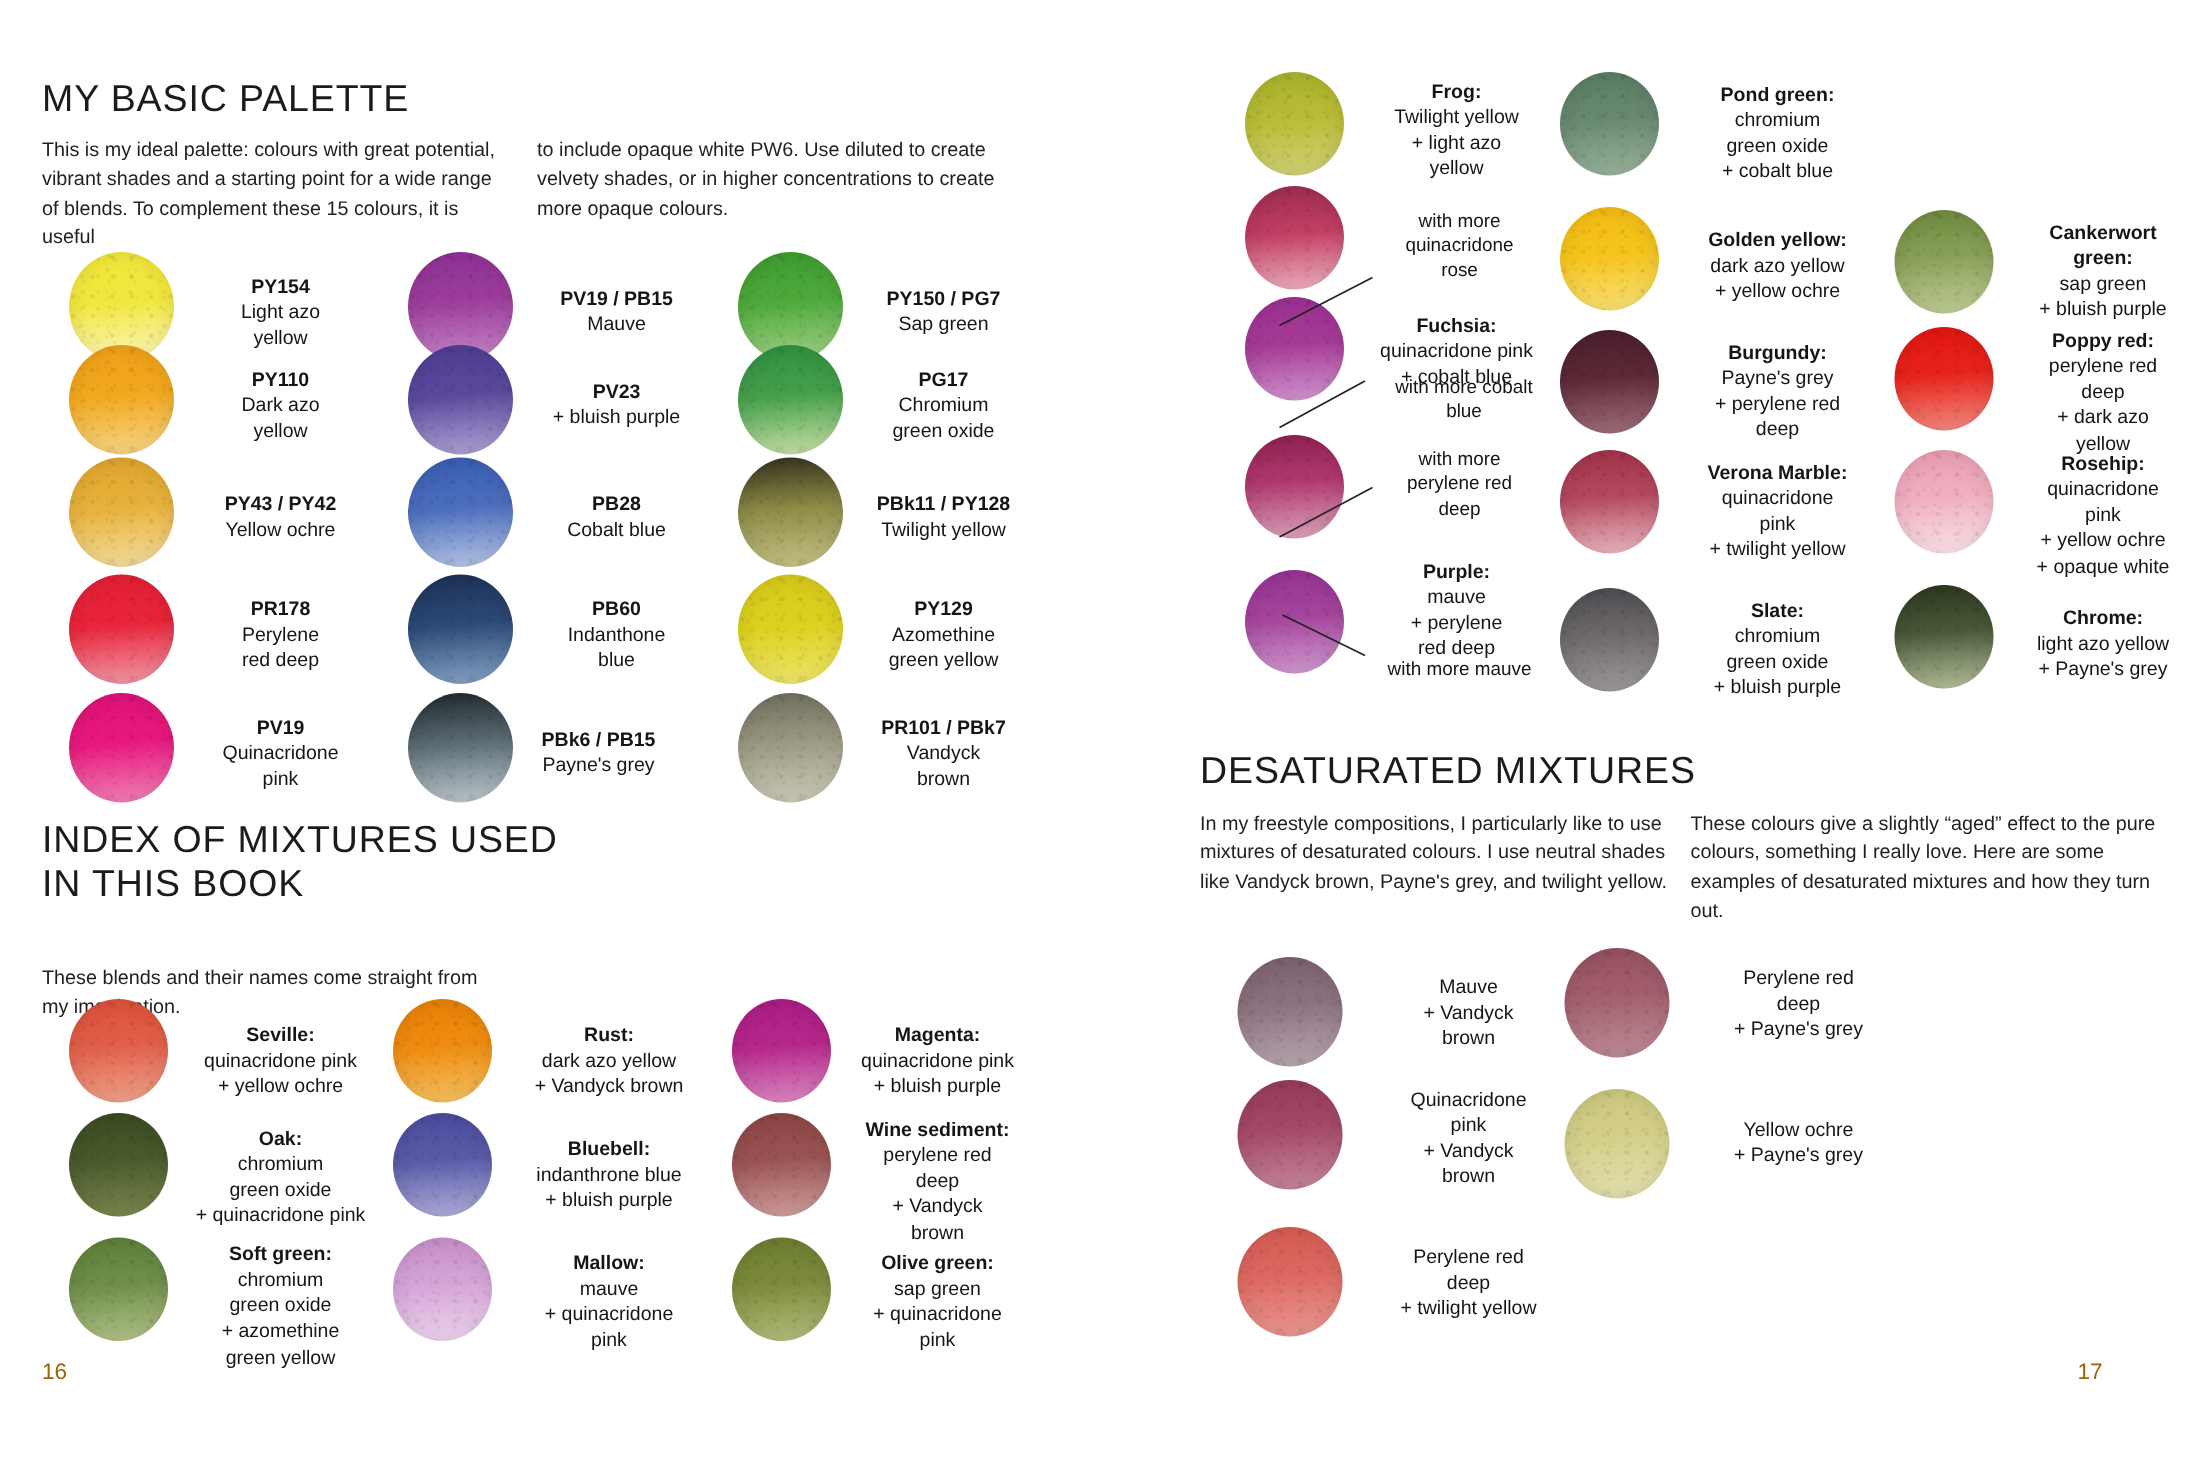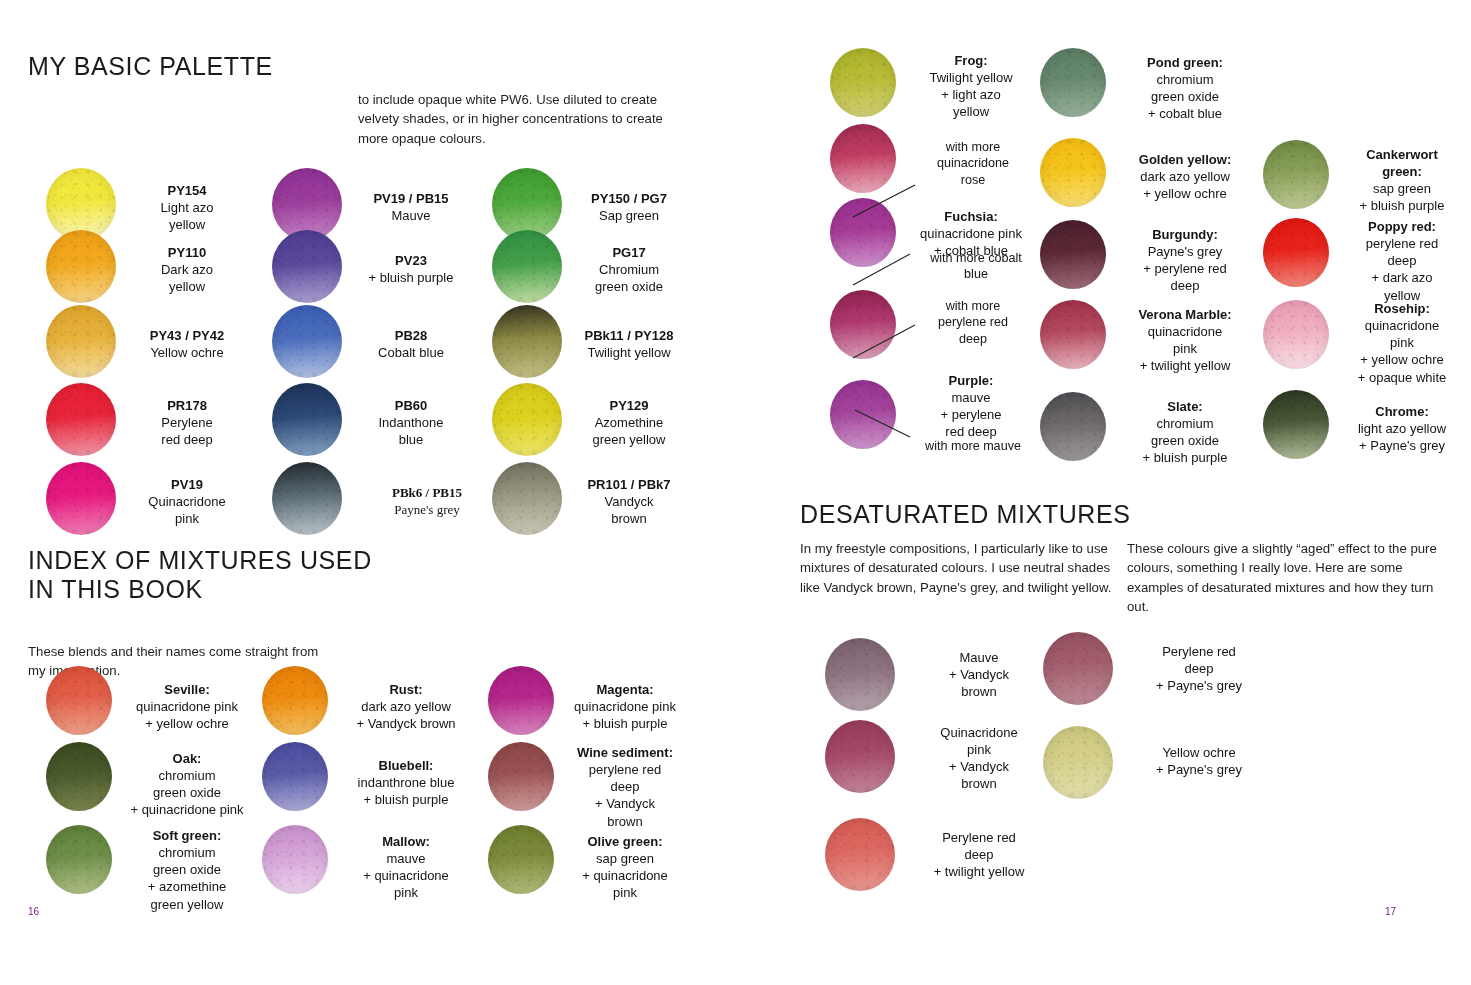--- a/index.html
+++ b/index.html
@@ -44,30 +44,31 @@
   }
   .lbl b{font-weight:700;}
 
   .callout{
     position:absolute;font-size:12.6px;line-height:1.3;text-align:center;
     color:#151515;white-space:pre-line;
   }
   .leader{position:absolute;overflow:visible;}
 
   .pgnum{
-    position:absolute;font-size:10px;color:#701a75;
+    position:absolute;font-size:15px;color:#a16207;
   }
 </style>
 </head>
 <body>
 
 <div class="page page-left">
 
   <div class="sec-title" style="left:28px;top:52px;width:400px;">MY BASIC PALETTE</div>
 
+  <div class="intro" style="left:28px;top:90px;width:308px;">This is my ideal palette: colours with great potential, vibrant shades and a starting point for a wide range of blends. To complement these 15 colours, it is useful</div>
 
   <div class="intro" style="left:358px;top:90px;width:308px;">to include opaque white PW6. Use diluted to create velvety shades, or in higher concentrations to create more opaque colours.</div>
 
   <div id="bp-grid">
       <div class="swatch" style="left: 46px; top: 168px; width: 70px; height: 72.8px; background: linear-gradient(175deg, rgb(242, 231, 58) 0%, rgb(242, 231, 62) 46%, rgb(251, 248, 198) 100%);">
         <div class="sw-in"></div>
         <div class="sw-tex"></div>
       </div>
       <div class="lbl" style="left: 128px; top: 182px; width: 118px;"><b>PY154</b><br>Light azo<br>yellow</div>
       <div class="swatch" style="left: 46px; top: 230px; width: 70px; height: 72.8px; background: linear-gradient(175deg, rgb(239, 160, 24) 0%, rgb(242, 168, 30) 46%, rgb(248, 217, 141) 100%);">
@@ -107,21 +108,21 @@
       <div class="lbl" style="left: 352px; top: 327px; width: 118px;"><b>PB28</b><br>Cobalt blue</div>
       <div class="swatch" style="left: 272px; top: 383px; width: 70px; height: 72.8px; background: linear-gradient(175deg, rgb(29, 49, 86) 0%, rgb(44, 74, 120) 46%, rgb(139, 168, 201) 100%);">
         <div class="sw-in"></div>
         <div class="sw-tex"></div>
       </div>
       <div class="lbl" style="left: 352px; top: 397px; width: 118px;"><b>PB60</b><br>Indanthone<br>blue</div>
       <div class="swatch" style="left: 272px; top: 462px; width: 70px; height: 72.8px; background: linear-gradient(175deg, rgb(32, 40, 46) 0%, rgb(92, 108, 117) 46%, rgb(195, 205, 210) 100%);">
         <div class="sw-in"></div>
         <div class="sw-tex"></div>
       </div>
-      <div class="lbl" style="left: 368px; top: 484px; width: 118px; font-family: Liberation Serif, serif;"><b>PBk6 / PB15</b><br>Payne's grey</div>
+      <div class="lbl" style="left: 340px; top: 484px; width: 118px;"><b>PBk6 / PB15</b><br>Payne's grey</div>
       <div class="swatch" style="left: 492px; top: 168px; width: 70px; height: 72.8px; background: linear-gradient(175deg, rgb(61, 156, 46) 0%, rgb(79, 170, 60) 46%, rgb(167, 212, 140) 100%);">
         <div class="sw-in"></div>
         <div class="sw-tex"></div>
       </div>
       <div class="lbl" style="left: 570px; top: 190px; width: 118px;"><b>PY150 / PG7</b><br>Sap green</div>
       <div class="swatch" style="left: 492px; top: 230px; width: 70px; height: 72.8px; background: linear-gradient(175deg, rgb(47, 144, 66) 0%, rgb(69, 160, 75) 46%, rgb(207, 228, 171) 100%);">
         <div class="sw-in"></div>
         <div class="sw-tex"></div>
       </div>
       <div class="lbl" style="left: 570px; top: 244px; width: 118px;"><b>PG17</b><br>Chromium<br>green oxide</div>

